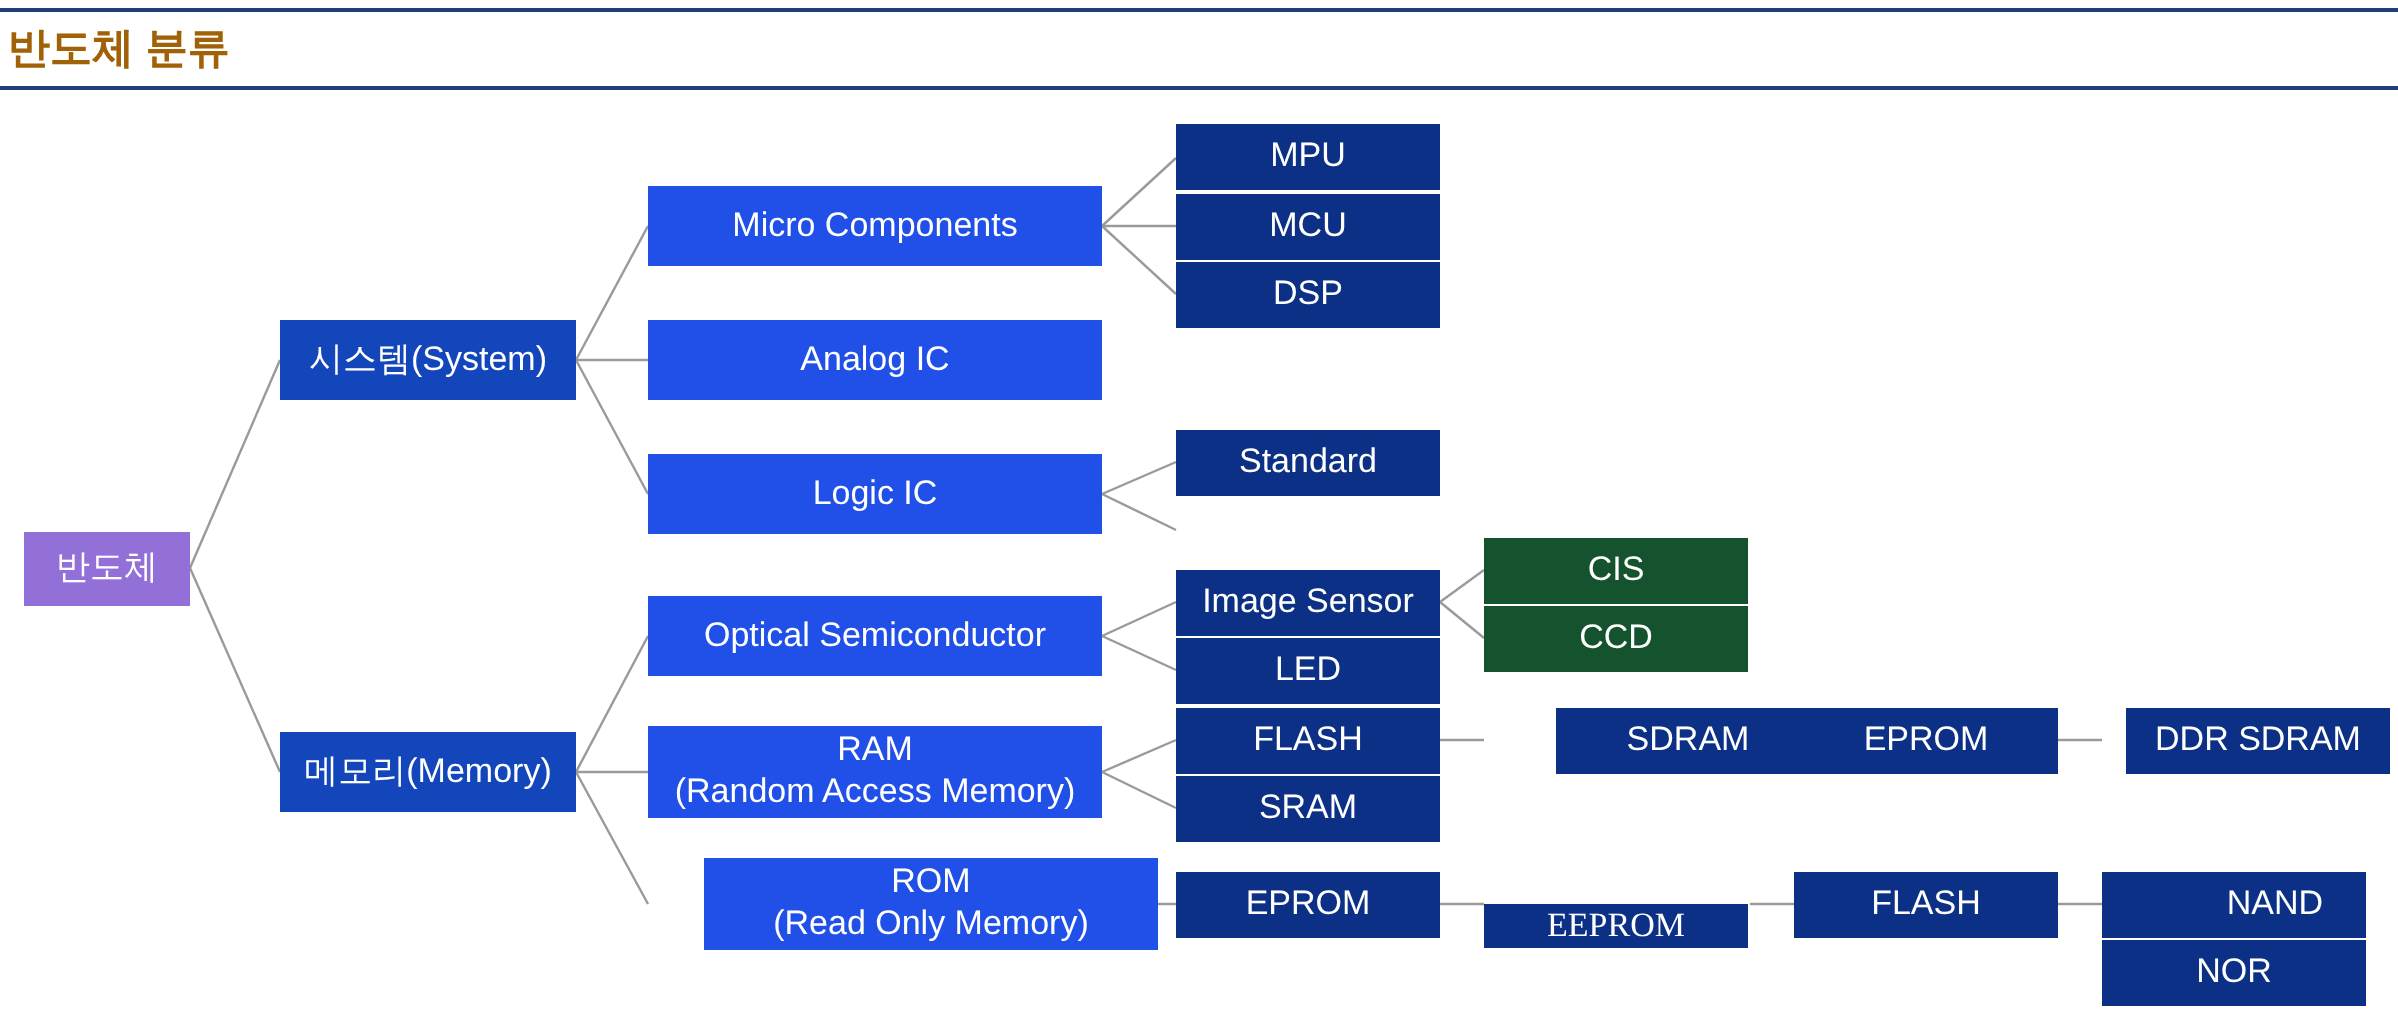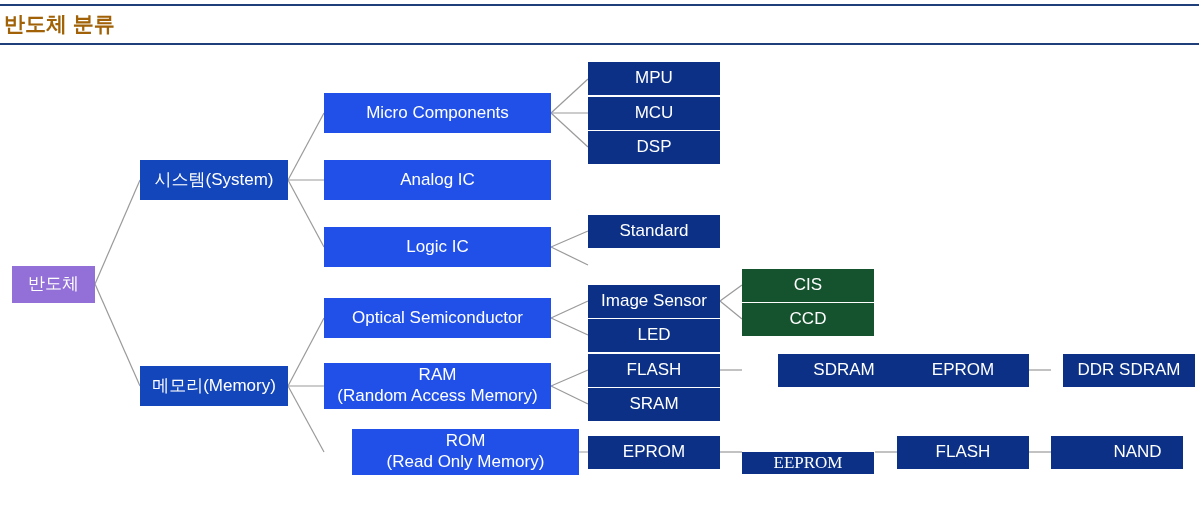--- a/index.html
+++ b/index.html
@@ -159,14 +159,15 @@
   <div class="node cyan" style="left:742px; top:269px; width:132px; height:33px;">CIS</div>
   <div class="node cyan" style="left:742px; top:303px; width:132px; height:33px;">CCD</div>
 
   <div class="node lvl5" style="left:742px; top:354px; width:132px; height:33px;margin-left:36px;">SDRAM</div>
   <div class="node lvl5" style="left:897px; top:354px; width:132px; height:33px;">EPROM</div>
   <div class="node lvl5" style="left:1051px; top:354px; width:132px; height:33px;margin-left:12px;">DDR SDRAM</div>
 
   <div class="node lvl5" style="left:742px; top:452px; width:132px; height:22px;font-family:Liberation Serif, serif;">EEPROM</div>
   <div class="node lvl5" style="left:897px; top:436px; width:132px; height:33px;">FLASH</div>
   <div class="node lvl5" style="left:1051px; top:436px; width:132px; height:33px;padding-left:41px;">NAND</div>
+  <div class="node lvl5" style="left:1051px; top:470px; width:132px; height:33px;">NOR</div>
 
 </div>
 
 </body></html>

